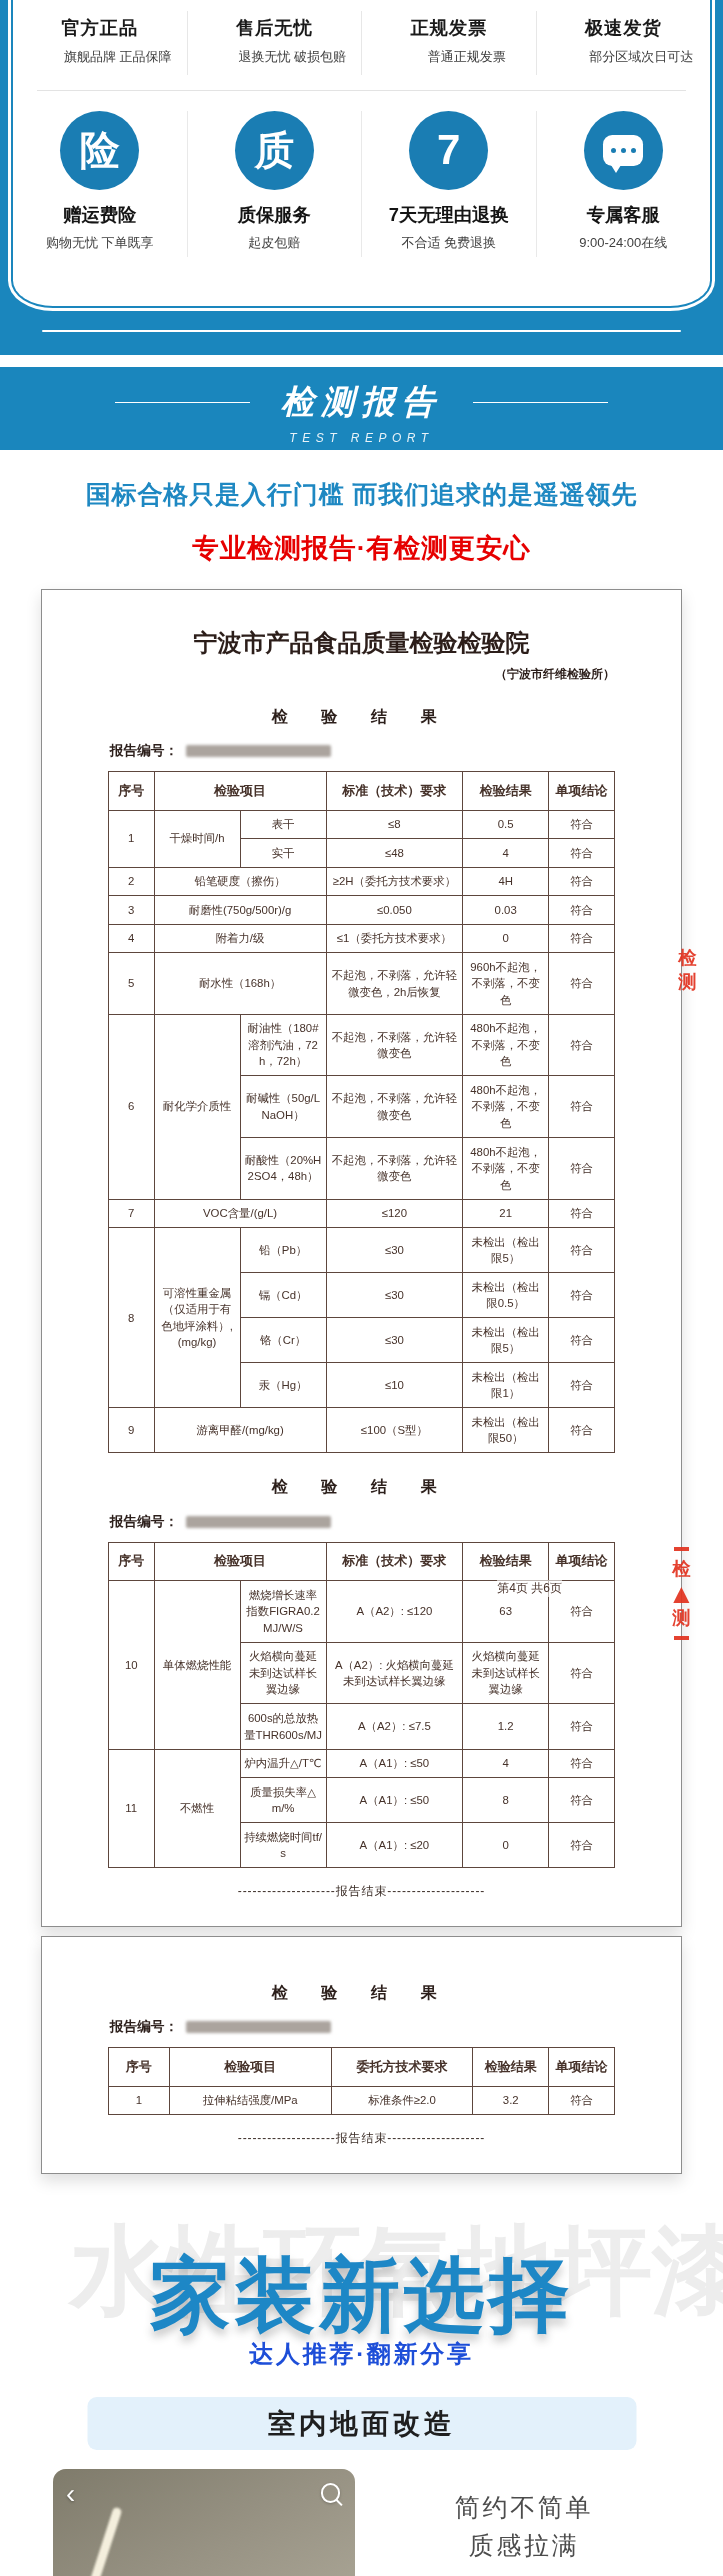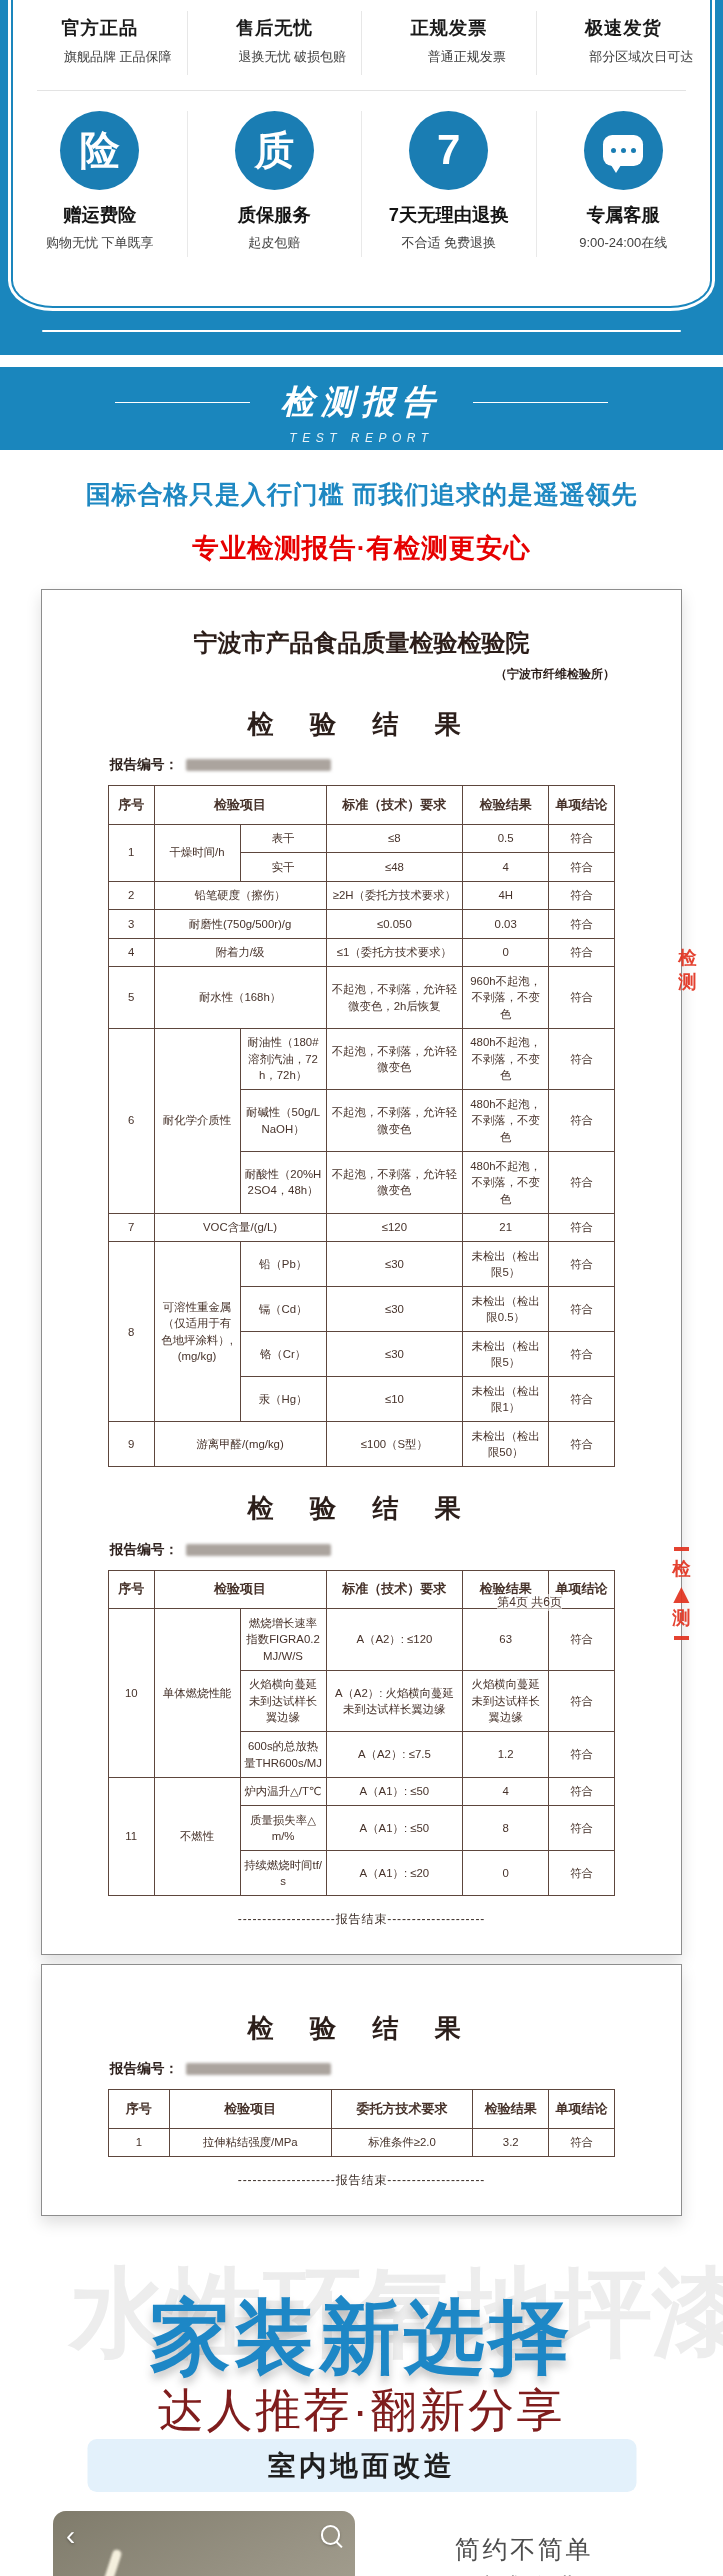--- a/index.html
+++ b/index.html
@@ -46,21 +46,21 @@
   .h-blue{margin:27.5px 0 0;text-align:center;font-size:25px;font-weight:bold;color:#1e88c2;letter-spacing:0.9px;}
   .h-red{margin:19px 0 0;text-align:center;font-size:26.5px;font-weight:bold;color:#e60000;letter-spacing:0.9px;}
 
   
   .report{position:relative;width:641px;margin:23px auto 0;}
   .rbox{background:#fff;border:1.8px solid #8d8d8d;box-shadow:0 7.3px 14.6px rgba(0,0,0,.13);
         padding:37px 66px 24px;color:#33231d;}
   .rbox.b{margin-top:9.2px;padding-top:22px;}
   .org{font-size:24px;font-weight:bold;text-align:center;color:#2c1e1a;}
   .org-sub{font-size:12px;font-weight:bold;text-align:right;margin-top:7.3px;color:#2c1e1a;}
-  .sec-title{font-size:26px;font-weight:bold;letter-spacing:14.6px;text-align:center;margin:24px 0 14.6px;color:#2c1f1b;}
+  .sec-title{font-size:16px;font-weight:bold;letter-spacing:14.6px;text-align:center;margin:24px 0 14.6px;color:#2c1f1b;}
   .rep-no{font-size:13.7px;font-weight:bold;margin:0 0 11px 1.8px;color:#2c1f1b;}
   .redact{display:inline-block;width:145px;height:12px;background:#aba49e;border-radius:1.8px;
           vertical-align:-1.8px;margin-left:7.3px;filter:blur(1.8px);}
   table.rt{width:100%;border-collapse:collapse;table-layout:fixed;}
   table.rt th,table.rt td{border:1.5px solid #5d463d;padding:5.5px 2.7px;text-align:center;
           font-size:11.4px;line-height:1.45;color:#46322a;word-break:break-all;}
   table.rt th{font-size:13px;font-weight:bold;padding:9.2px 1.8px;}
   td.ok{color:#8a4136;}
   .end-line{text-align:center;font-size:12px;color:#3a2c26;margin:14.6px 0 1.8px;letter-spacing:0.9px;}
   .sec2{position:relative;}
@@ -70,22 +70,22 @@
   .stamp-b{right:-13px;top:952px;font-size:18.3px;line-height:22px;}
   .stamp .bar{display:block;width:14.6px;height:4.6px;background:#e2321f;margin:6.4px auto;}
   .stamp .arrow{font-size:27.5px;line-height:27.5px;display:block;}
 
   
   .promo{position:relative;height:275px;margin-top:15.6px;}
   .wm{position:absolute;top:18.3px;left:0;width:100%;text-align:center;font-size:97px;font-weight:900;
       color:#ededed;letter-spacing:0;white-space:nowrap;margin-left:48px;}
   .bigblue{position:absolute;top:53px;left:0;width:100%;text-align:center;font-size:81px;font-weight:900;
       color:#1d87c6;letter-spacing:3.7px;text-shadow:0 5.5px 8.2px rgba(50,50,50,.28);}
-  .daren{position:absolute;top:149px;left:0;width:100%;text-align:center;font-size:46px;font-weight:400;
-      color:#7f1d1d;letter-spacing:2.7px;}
+  .daren{position:absolute;top:149px;left:0;width:100%;text-align:center;font-size:24px;font-weight:700;
+      color:#1d4ed8;letter-spacing:2.7px;}
   .pill{position:absolute;top:208px;left:50%;transform:translateX(-50%);width:549px;height:53px;
       background:#e3f1fb;border-radius:9.2px;display:flex;align-items:center;justify-content:center;
       font-size:27.5px;font-weight:bold;color:#1f1f1f;letter-spacing:3.7px;}
 
   
   .feed{position:relative;height:546px;margin-top:4.6px;}
   .vcard{position:absolute;left:53px;top:0;width:302px;height:508px;border-radius:13px;overflow:hidden;
          background:#d8d4c8;}
   .sc-top{position:absolute;top:0;left:0;right:0;height:215px;
           background:linear-gradient(150deg,#7f7b6b 0%,#989384 45%,#b5b0a0 100%);}

